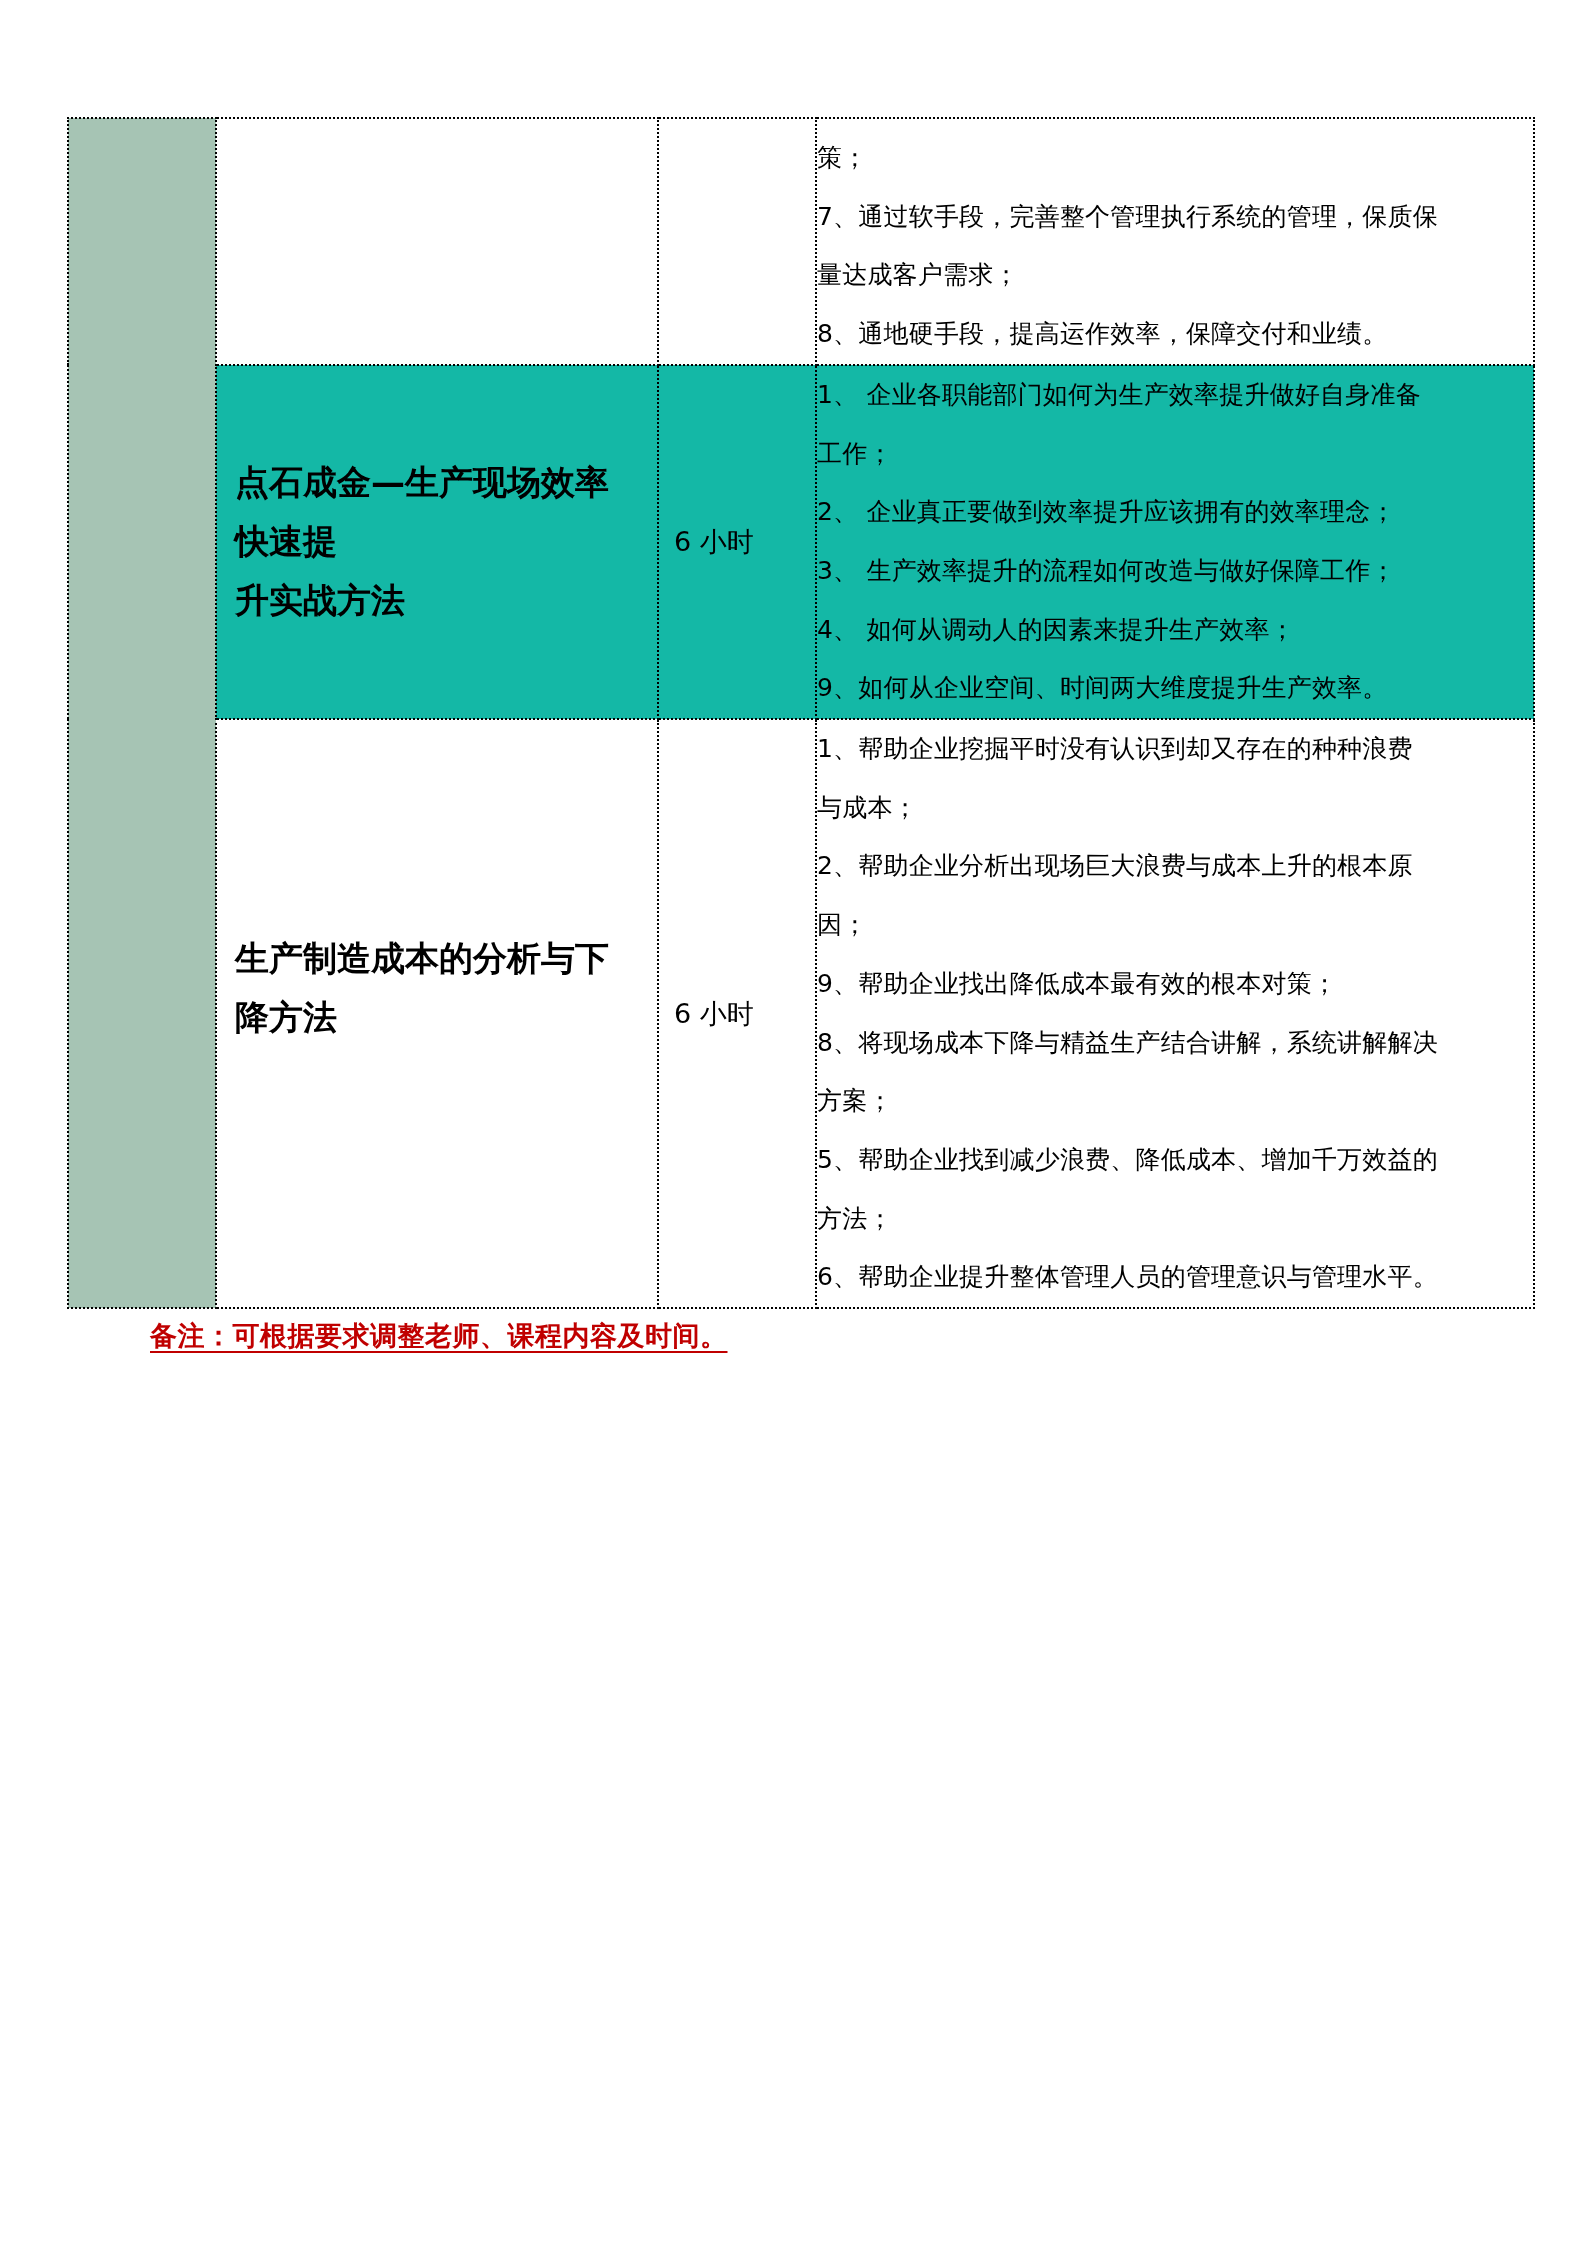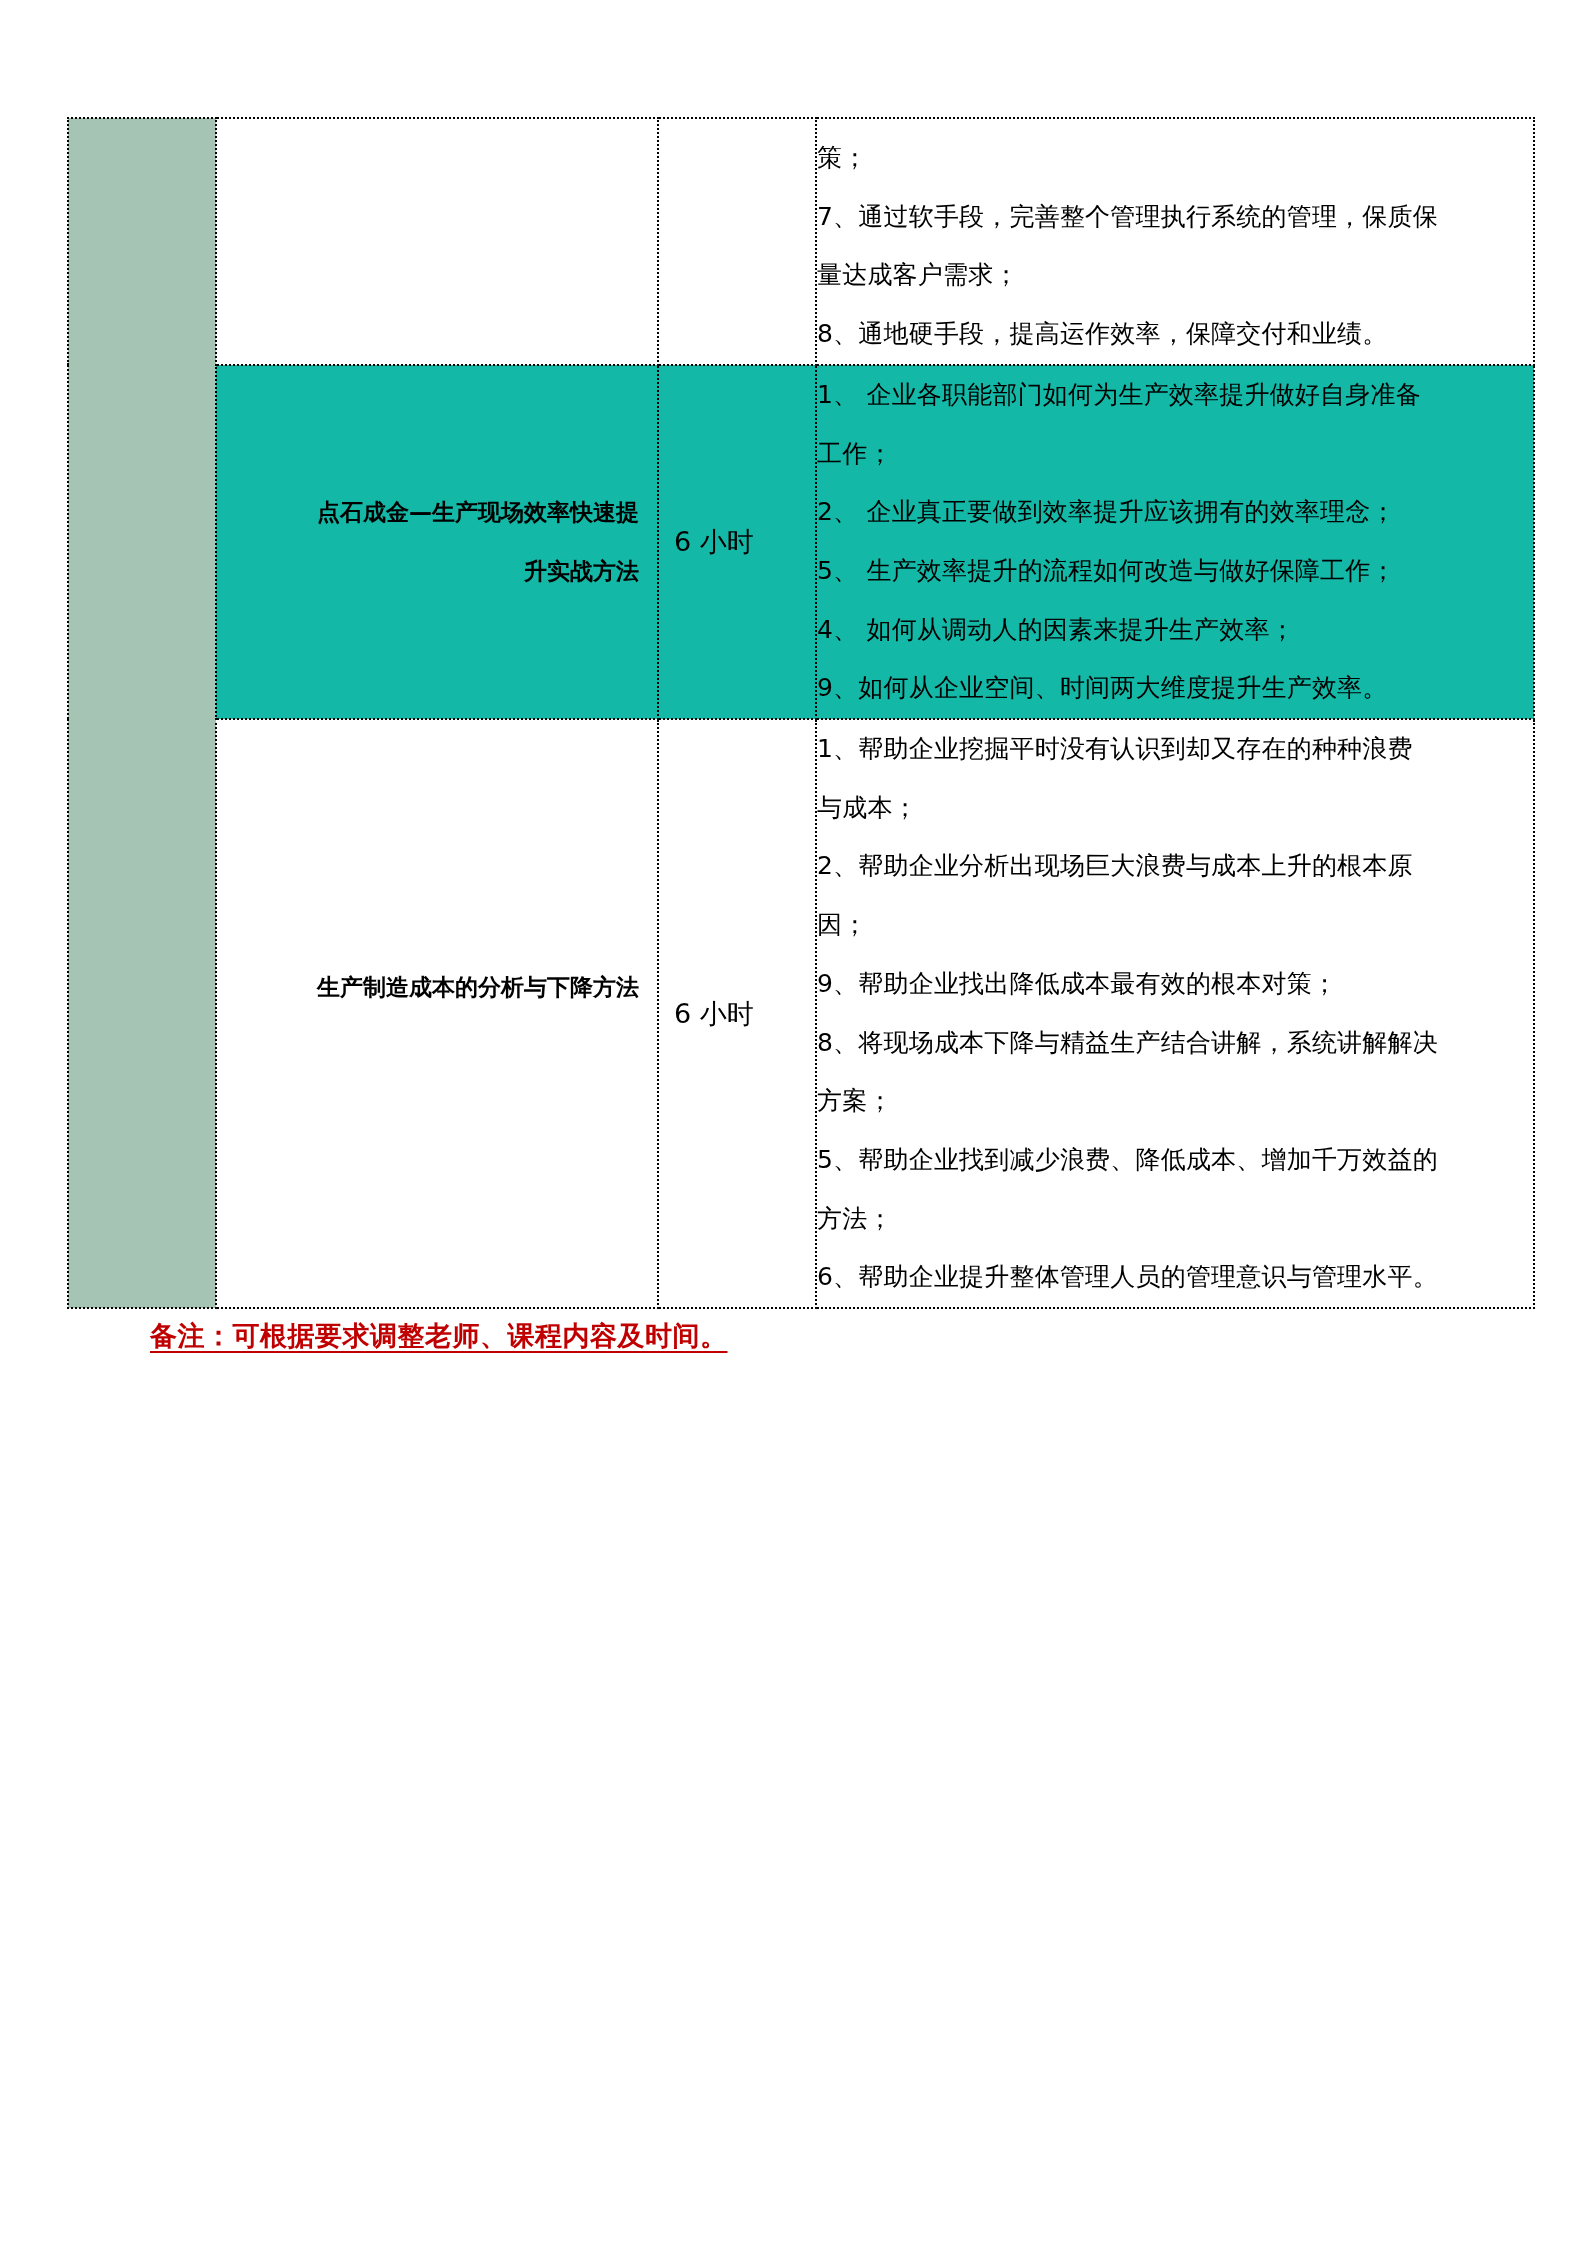--- a/index.html
+++ b/index.html
@@ -29,23 +29,23 @@
     vertical-align: middle;
   }
   .col-cat { width: 148px; background: #a6c4b4; }
   .col-title { width: 442px; }
   .col-hours { width: 158px; }
   .col-content { width: 718px; }
   .row-green td.shade { background: #14b8a6; }
 
   .title-text {
     font-weight: bold;
-    font-size: 23px;
+    font-size: 34px;
     line-height: 59px;
-    text-align: right;
+    text-align: left;
     padding: 0 18px;
   }
   .title-text.offset { padding-bottom: 52px; }
   .hours-text {
     font-size: 27px;
     line-height: 59px;
     padding-left: 15px;
   }
   .content-cell {
     padding: 6px 12px 0 14px;
@@ -103,21 +103,21 @@
         <div>升实战方法</div>
       </div>
     </td>
     <td class="shade">
       <div class="hours-text">6 小时</div>
     </td>
     <td class="shade content-cell">
       <div class="content-line">1、  企业各职能部门如何为生产效率提升做好自身准备</div>
       <div class="content-line">工作；</div>
       <div class="content-line">2、  企业真正要做到效率提升应该拥有的效率理念；</div>
-      <div class="content-line">5、  生产效率提升的流程如何改造与做好保障工作；</div>
+      <div class="content-line">3、  生产效率提升的流程如何改造与做好保障工作；</div>
       <div class="content-line">4、  如何从调动人的因素来提升生产效率；</div>
       <div class="content-line">9、如何从企业空间、时间两大维度提升生产效率。</div>
     </td>
   </tr>
   <tr class="row3">
     <td>
       <div class="title-text offset">
         <div>生产制造成本的分析与下降方法</div>
       </div>
     </td>

